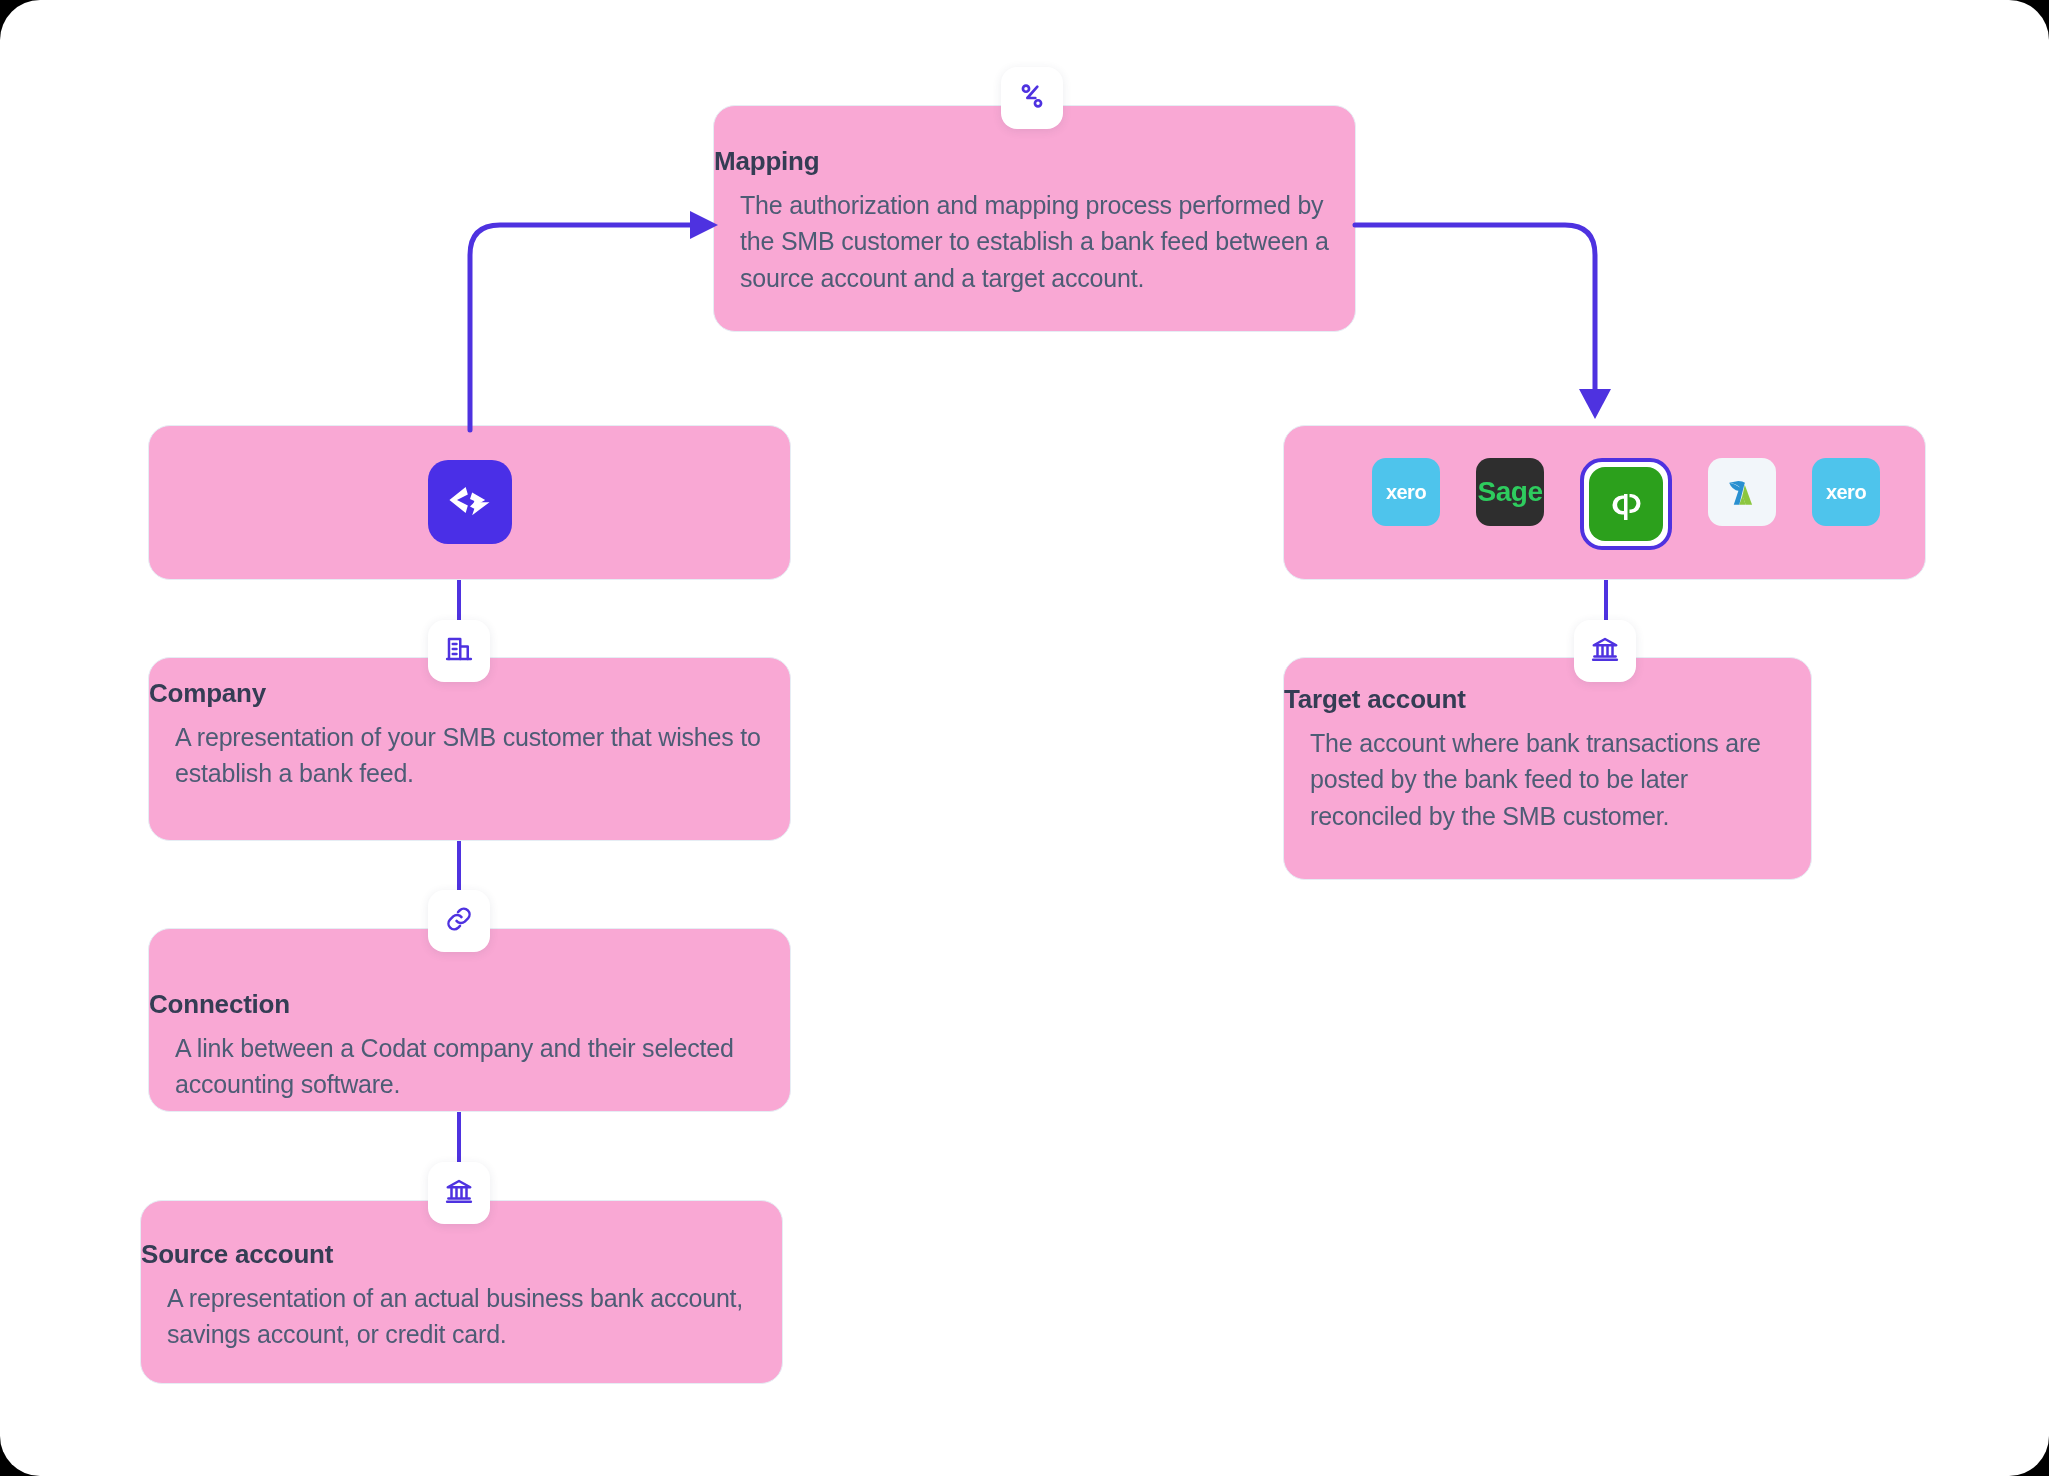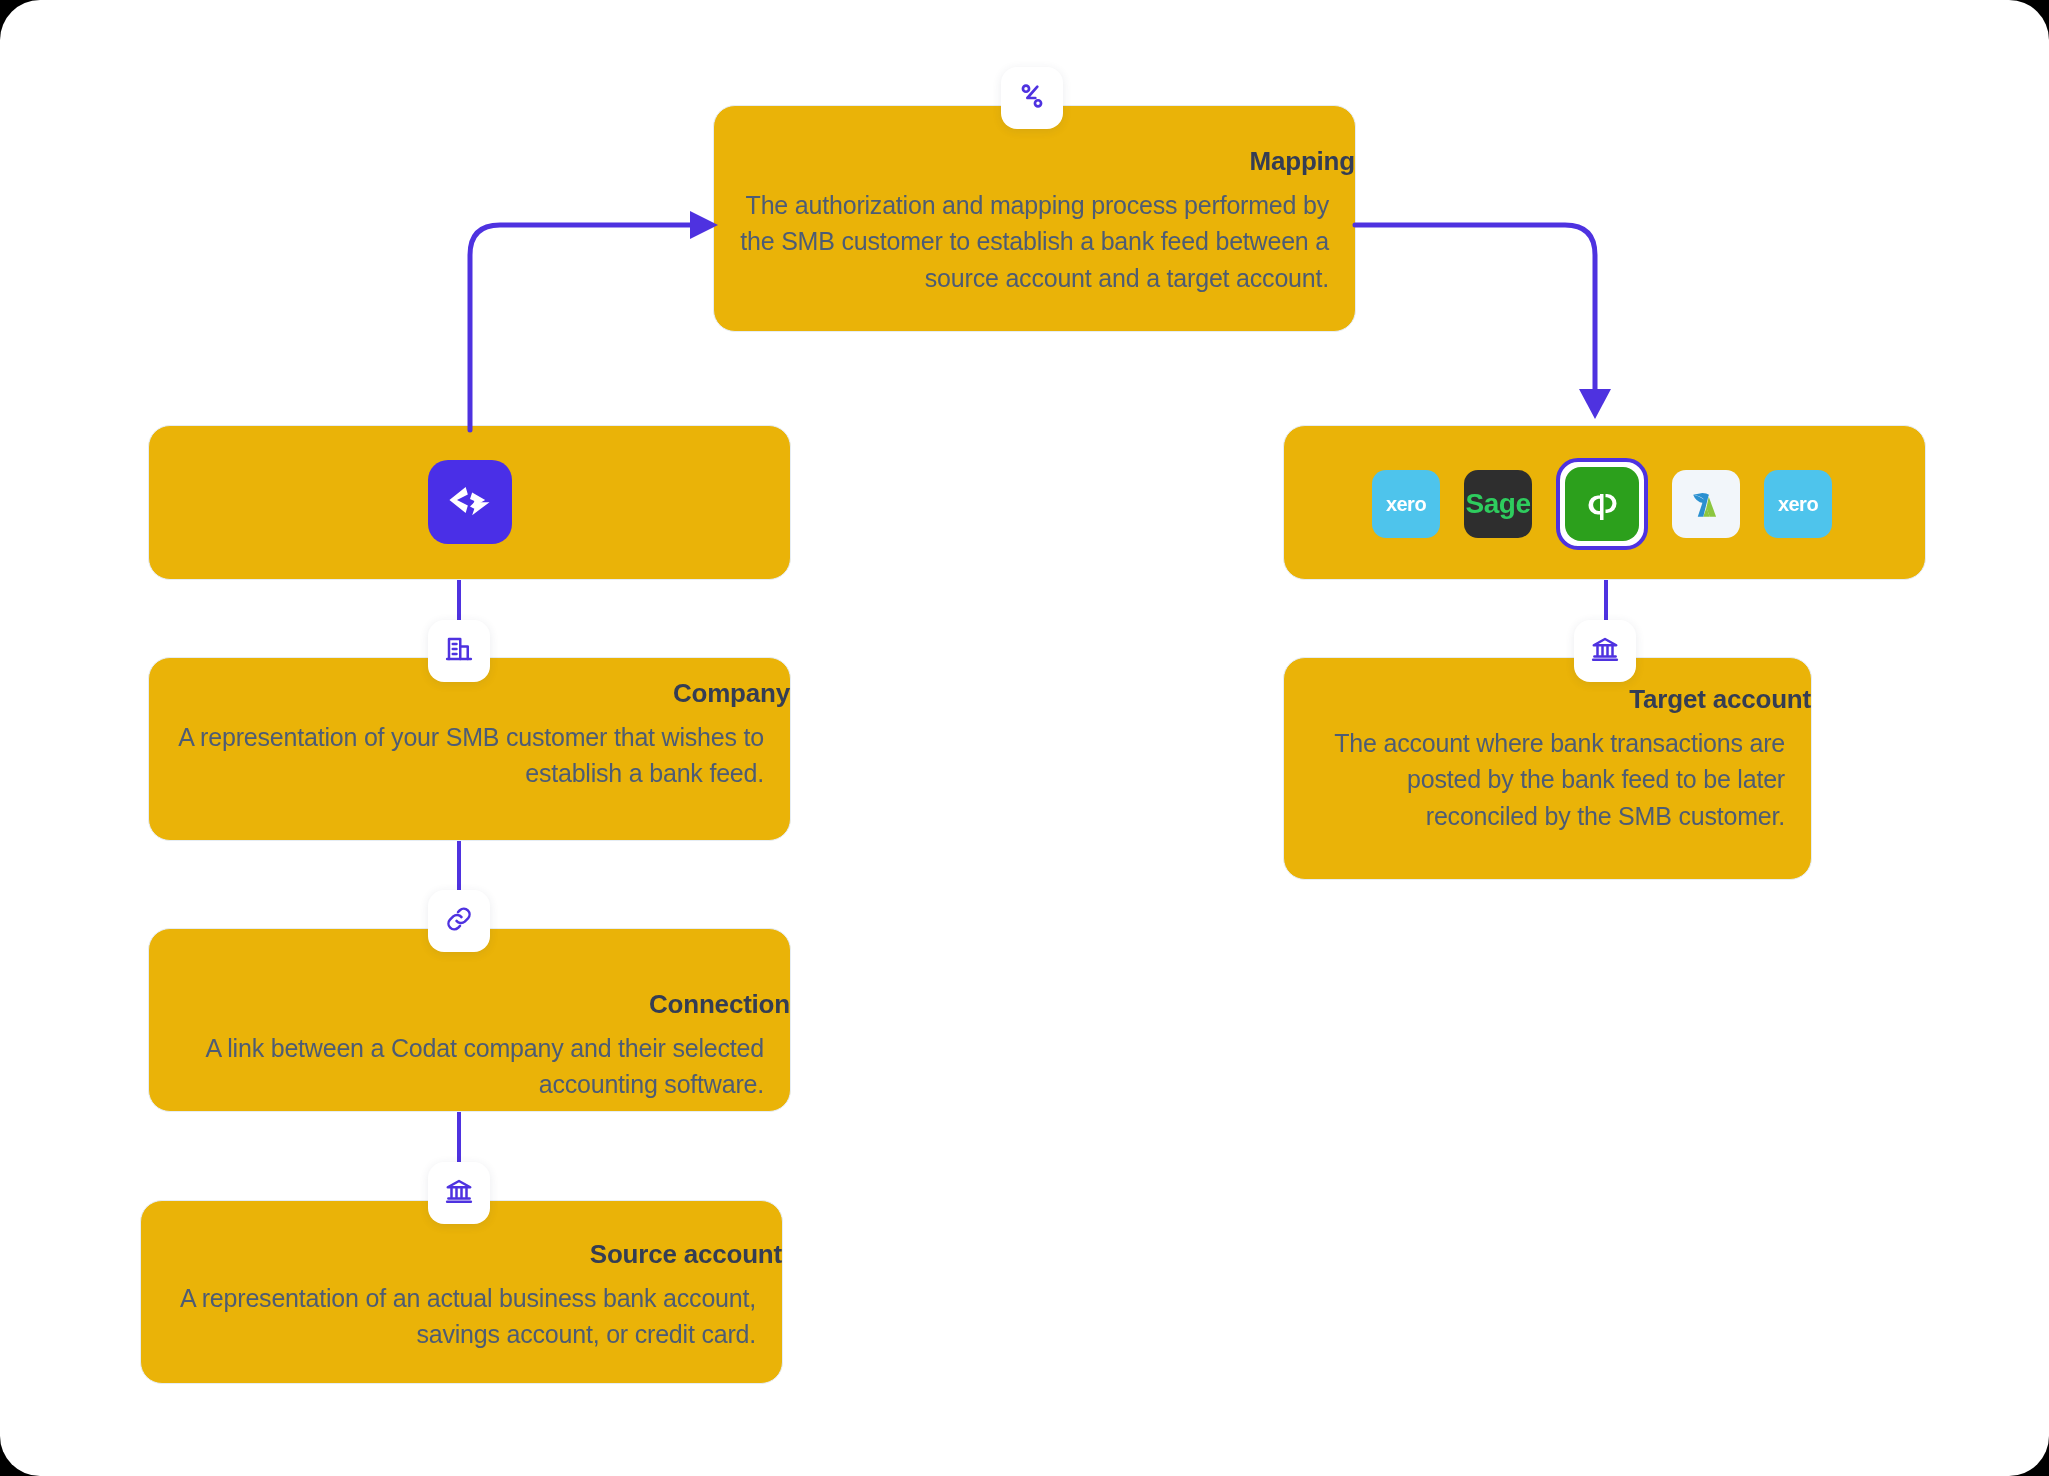--- a/index.html
+++ b/index.html
@@ -18,25 +18,25 @@
     width: 2049px;
     height: 1476px;
     background: #ffffff;
     border-radius: 40px;
     overflow: hidden;
   }
 
   
   .card {
     position: absolute;
-    background: #eab308;
+    background: #f9a8d4;
     border: 1px solid #e6edf4;
     border-radius: 22px;
     box-sizing: border-box;
-    text-align: right;
+    text-align: left;
   }
   .card-title {
     font-size: 26px;
     font-weight: bold;
     color: #343d54;
     letter-spacing: -0.2px;
     line-height: 1.2;
     margin: 0 0 10px 0;
   }
   .card-desc {
@@ -84,22 +84,22 @@
     background: #4a2fe7;
     display: flex;
     align-items: center;
     justify-content: center;
   }
 
   
   .logo-row {
     position: absolute;
     display: flex;
-    align-items: center;
-    gap: 24px;
+    align-items: flex-start;
+    gap: 36px;
   }
   .logo-tile {
     width: 68px;
     height: 68px;
     border-radius: 14px;
     display: flex;
     align-items: center;
     justify-content: center;
     box-sizing: border-box;
     position: relative;

